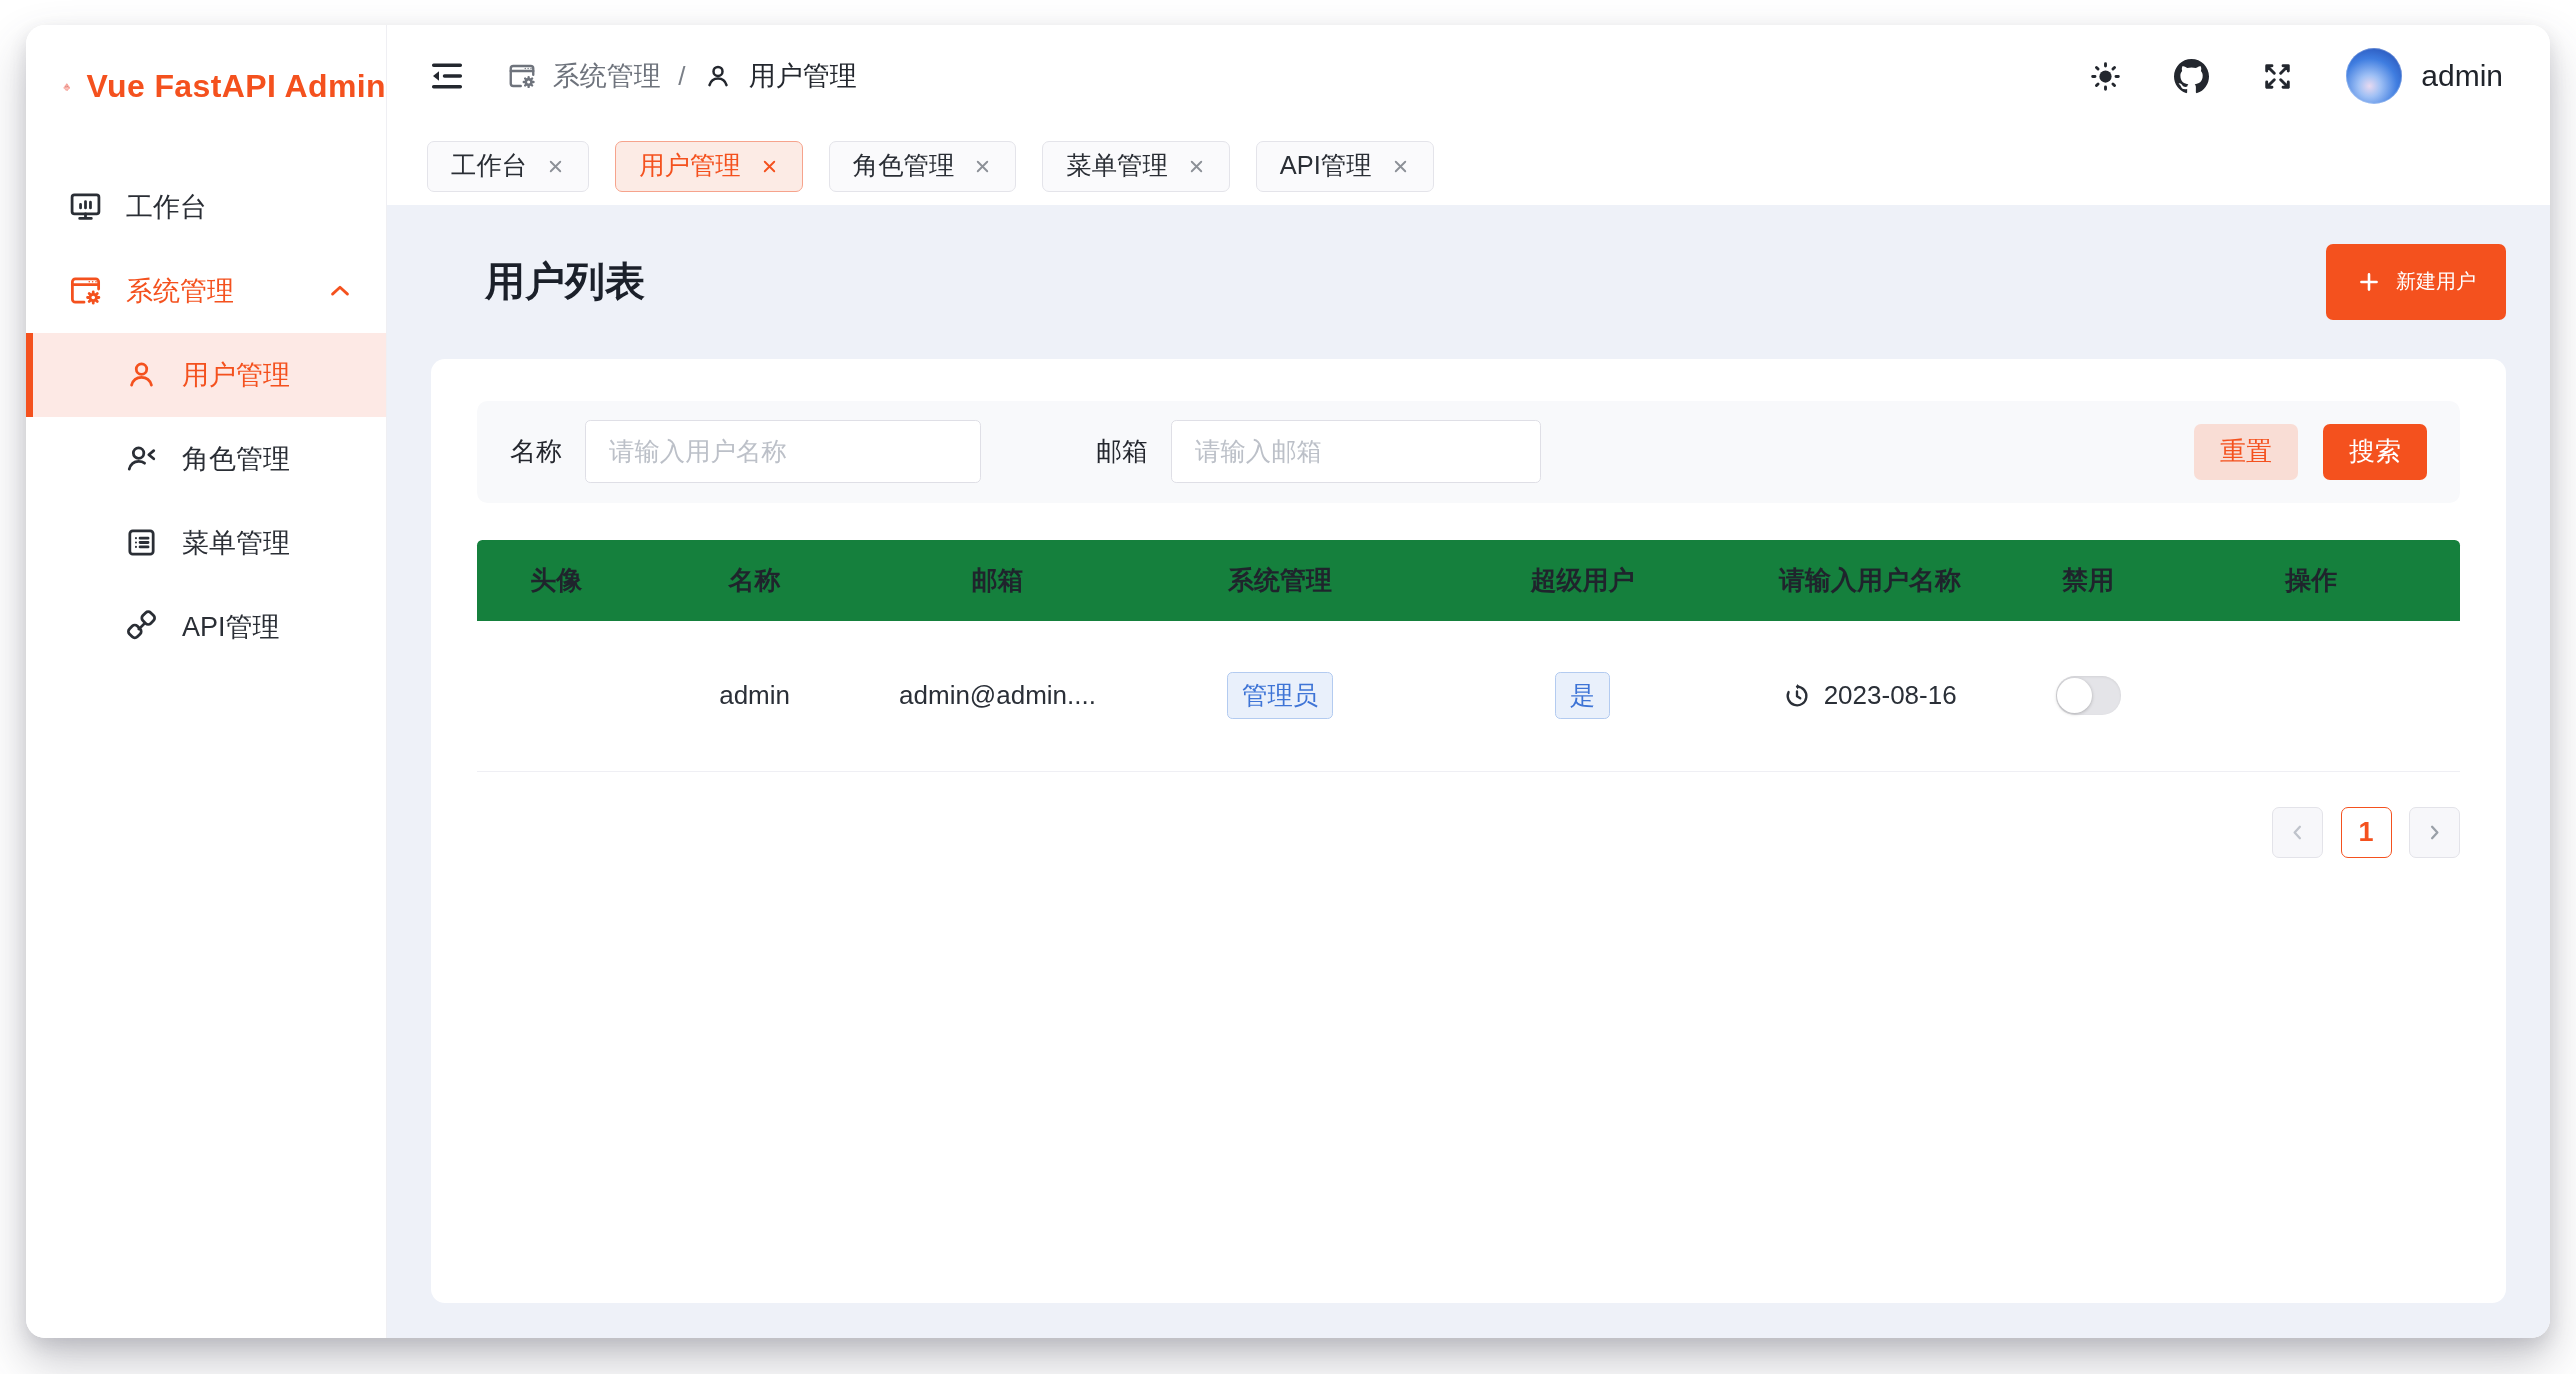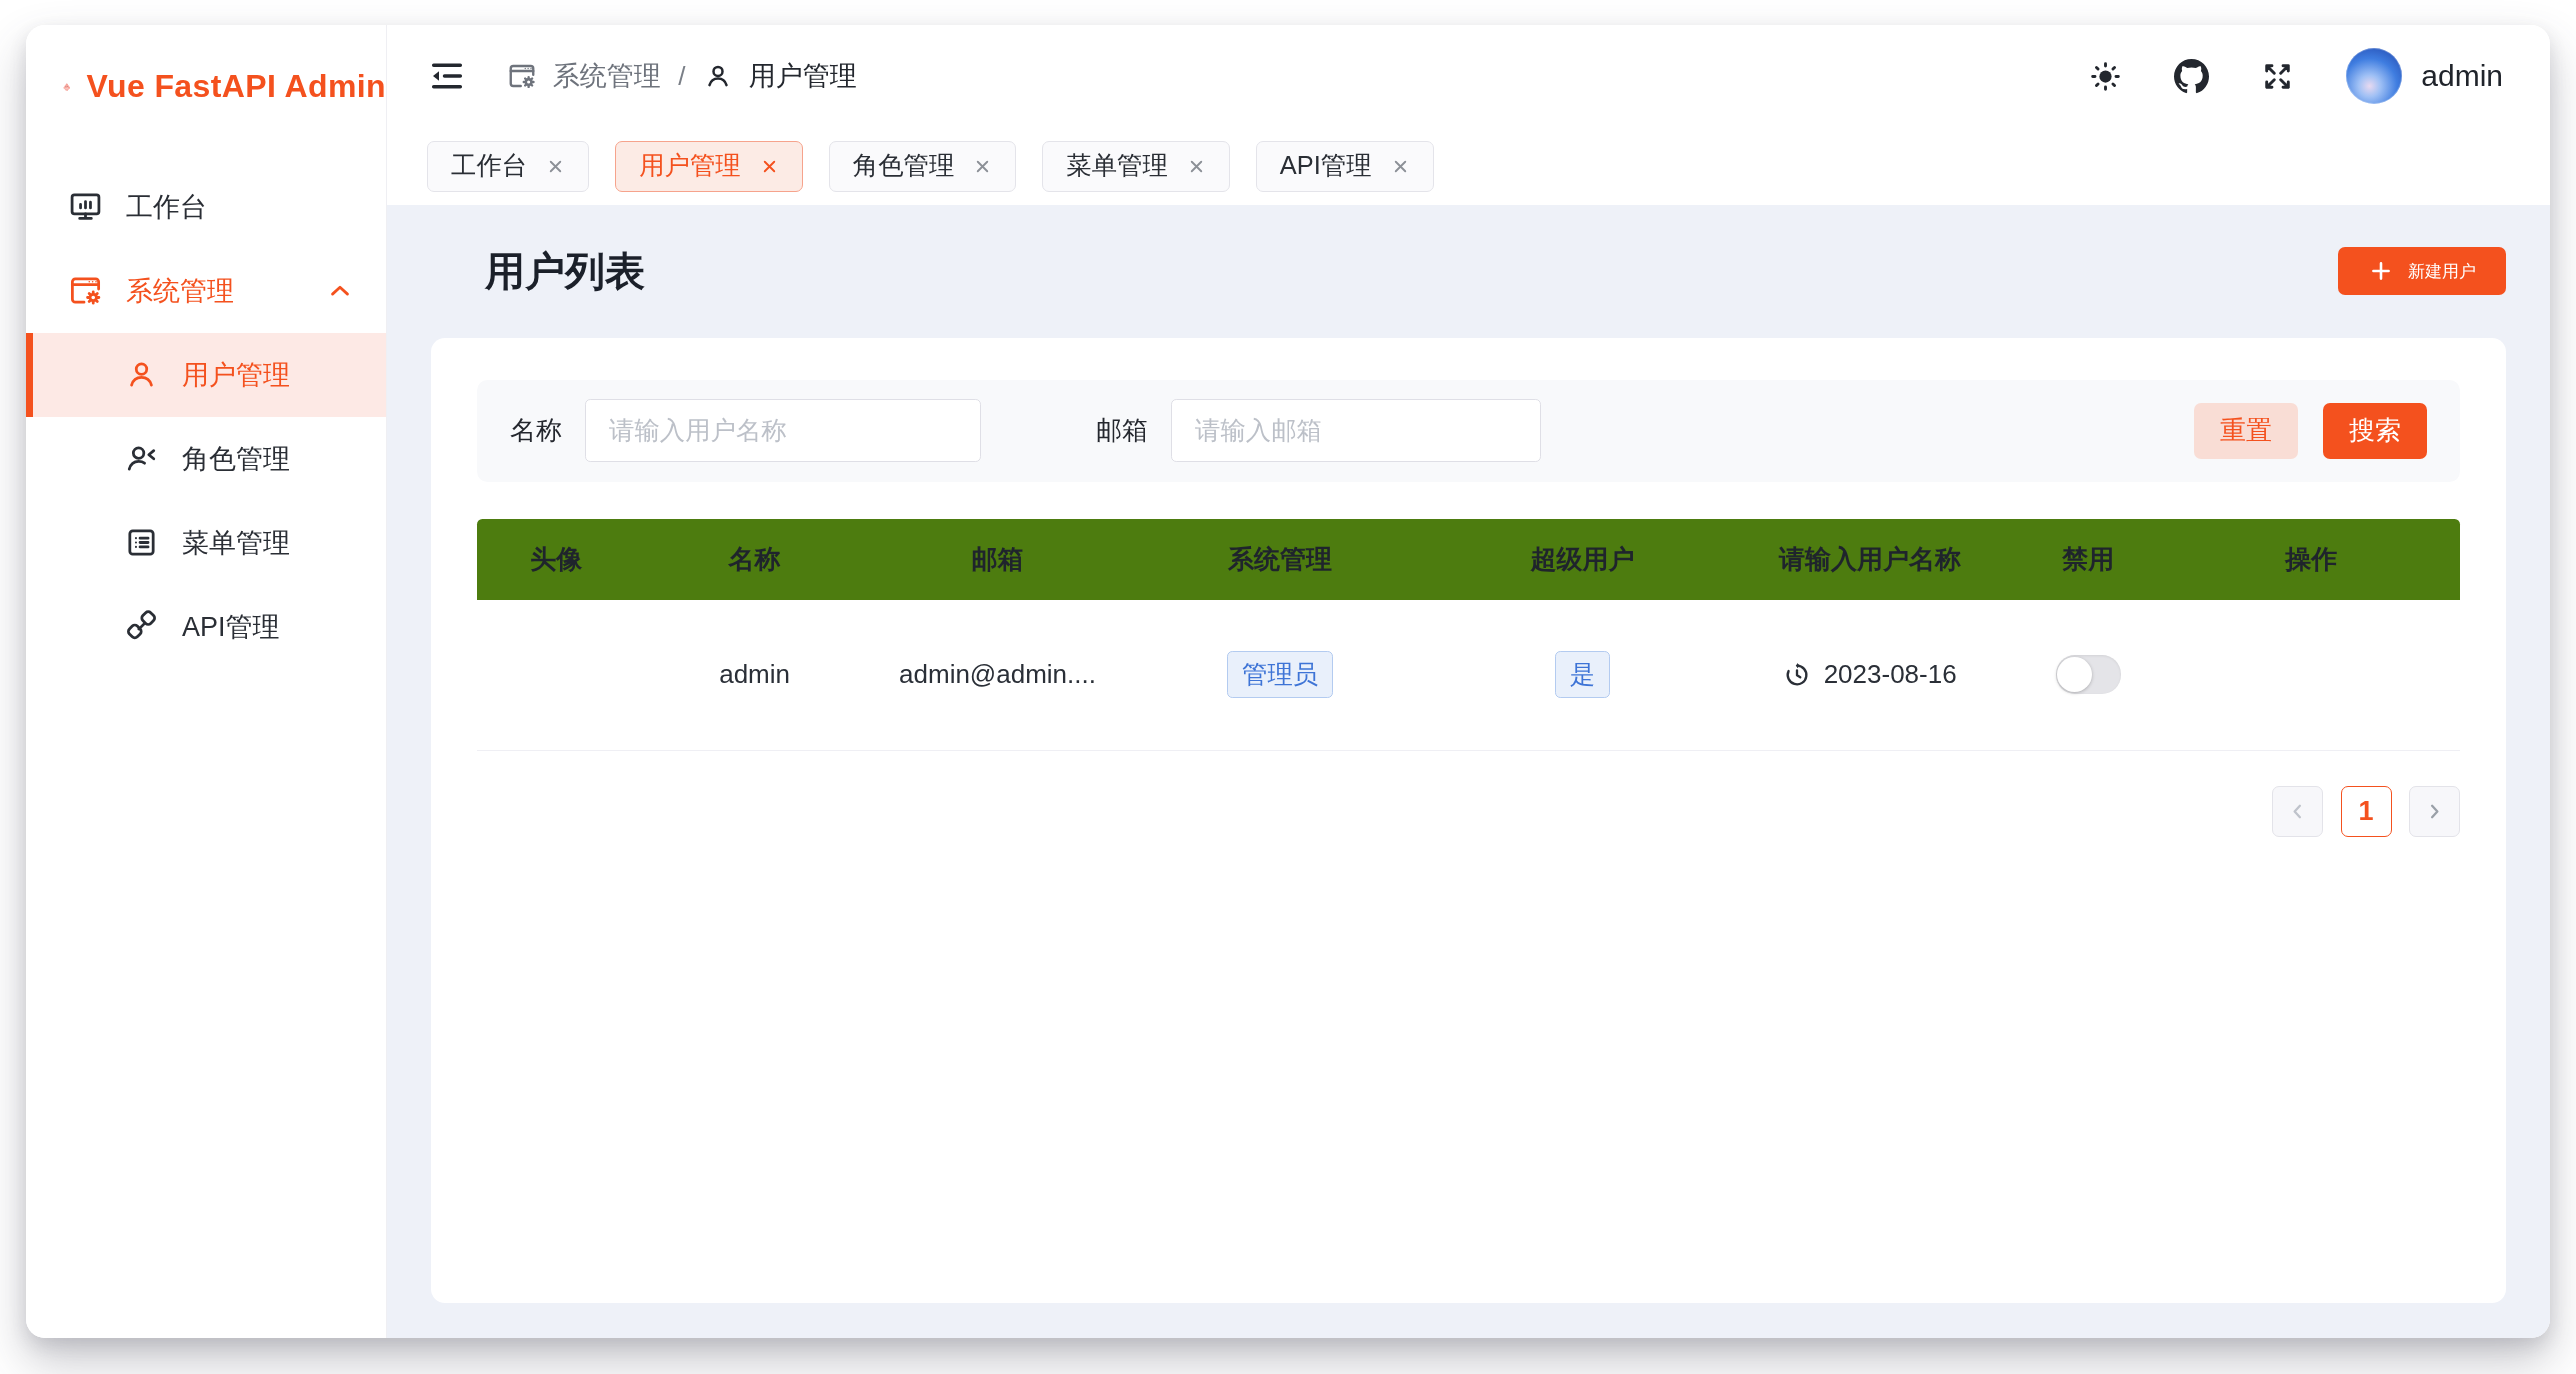--- a/index.html
+++ b/index.html
@@ -63,39 +63,39 @@
     background: #fafafc; border: 0.9px solid #e4e4ea; color: #2a2e35; cursor: pointer; white-space: nowrap;
   }
   .tab .tab-close { width: 19px; height: 19px; color: #8c9097; cursor: pointer; }
   .tab.active { background: #fcebe5; border-color: #f6a38c; color: #f4511e; }
   .tab.active .tab-close { color: #f4511e; }
   
   .content { flex: 1; background: #eef1f8; padding: 39px 44px 35px 44px; display: flex; flex-direction: column; min-height: 0; }
   .title-row { display: flex; align-items: center; justify-content: space-between; padding-left: 54px; }
   .page-title { font-size: 40px; font-weight: 600; color: #1b202a; }
   .btn { border: none; cursor: pointer; display: inline-flex; align-items: center; justify-content: center; font-family: inherit; }
-  .create-btn { background: #f4511e; color: #fff; height: 48px; border-radius: 7px; padding: 0 30px; font-size: 17px; gap: 14px; }
+  .create-btn { background: #f4511e; color: #fff; height: 76px; border-radius: 7px; padding: 0 30px; font-size: 20px; gap: 14px; }
   .create-btn svg { width: 26px; height: 26px; }
   .card { background: #fff; border-radius: 14px; margin-top: 39px; padding: 42px 46px; flex: 1; display: flex; flex-direction: column; }
   
   .querybar { background: #f8f9fb; border-radius: 10.5px; height: 102px; display: flex; align-items: center; padding: 0 33px; }
   .q-label { font-size: 26px; color: #24272e; margin-right: 23px; white-space: nowrap; }
   .q-input {
     height: 63px; background: #fff; border: 0.9px solid #dfdfe6; border-radius: 5.3px;
     font-size: 25.4px; padding: 0 23px; color: #2a2e35; outline: none; font-family: inherit;
   }
   .q-input::placeholder { color: #bcc0c8; }
   .q-input.name { width: 396px; margin-right: 115px; }
   .q-input.email { width: 370px; }
   .qb-actions { margin-left: auto; display: flex; gap: 25px; }
   .reset-btn { background: #f9ddd5; color: #f4511e; height: 56px; border-radius: 7px; padding: 0 26px; font-size: 26px; }
   .search-btn { background: #f4511e; color: #fff; height: 56px; border-radius: 7px; padding: 0 26px; font-size: 26px; }
   
   .table { margin-top: 37px; }
-  .thead { display: flex; align-items: center; background: #4d7c0f; height: 81px; border-radius: 5.3px 5.3px 0 0; }
+  .thead { display: flex; align-items: center; background: #15803d; height: 81px; border-radius: 5.3px 5.3px 0 0; }
   .th { font-size: 26px; font-weight: 700; color: #1f242c; text-align: center; }
   .trow { display: flex; align-items: center; height: 151px; border-bottom: 0.9px solid #efeff4; font-size: 26px; color: #2a2f37; }
   .td { display: flex; align-items: center; justify-content: center; }
   .c1 { width: 8%; } .c2 { width: 12%; } .c3 { width: 12.5%; } .c4 { width: 16%; }
   .c5 { width: 14.5%; } .c6 { width: 14.5%; } .c7 { width: 7.5%; } .c8 { width: 15%; }
   .tag {
     color: #3e74d6; background: #e9f0fb; border: 0.9px solid #b3cbf0;
     border-radius: 5.3px; padding: 7px 14px; font-size: 25.4px; line-height: 1.2; white-space: nowrap;
   }
   .time-cell { gap: 12.3px; text-align: right; }

